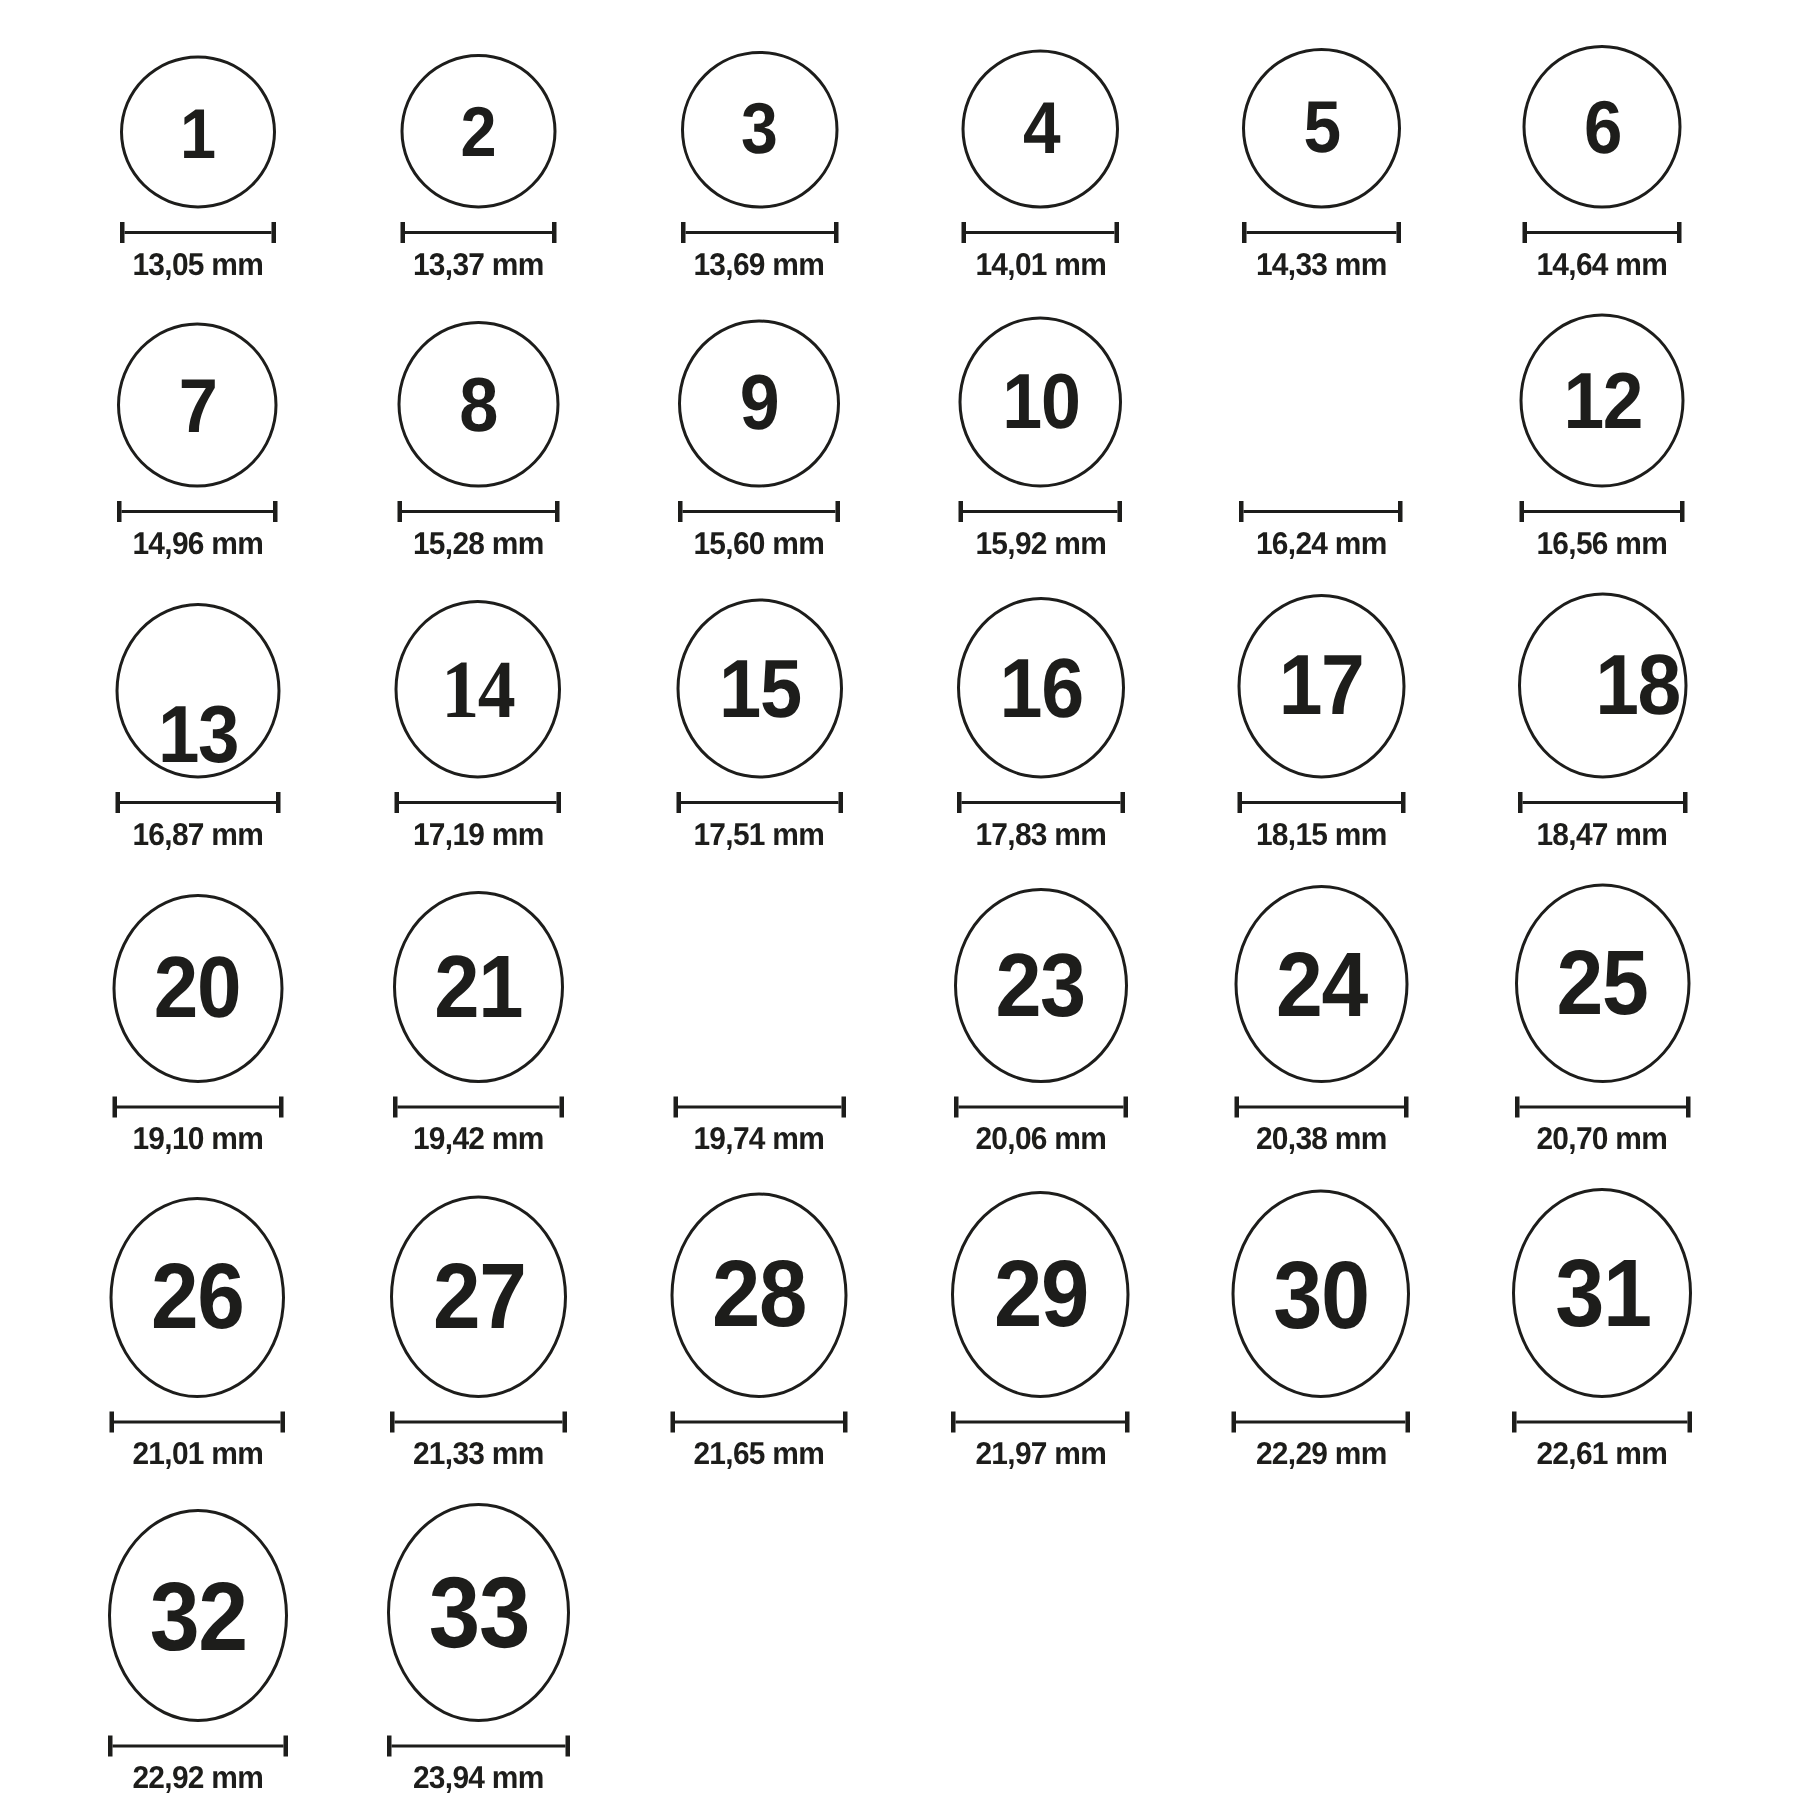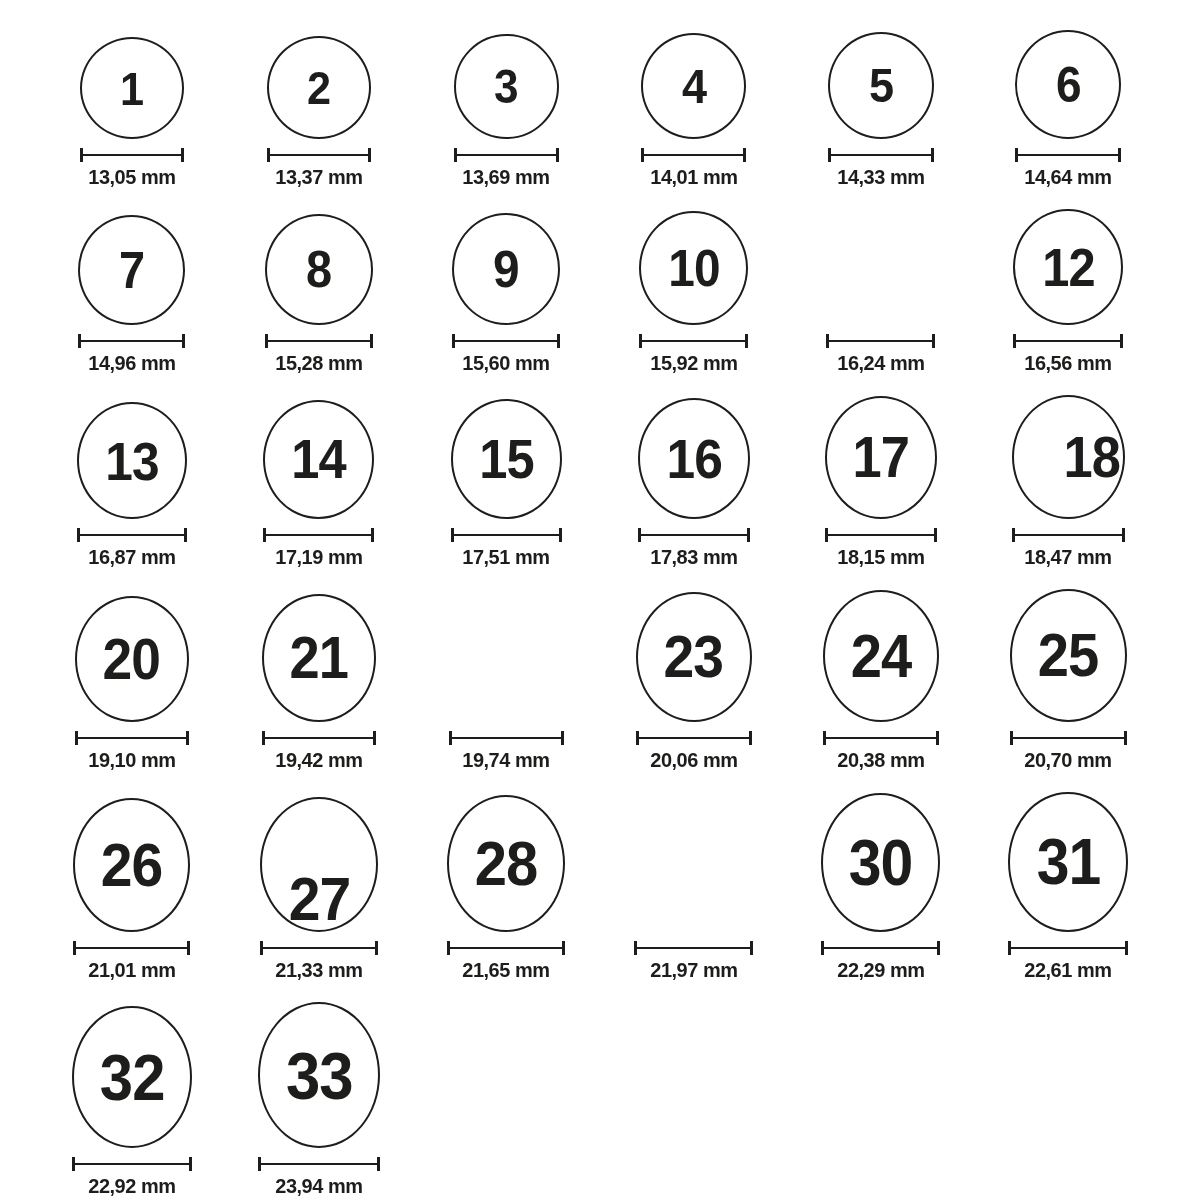--- a/index.html
+++ b/index.html
@@ -164,29 +164,29 @@
 
   <div class="cell">
     <div class="circle" style="width: 110px; height: 116px;">
       <span class="num" style="font-size: 53px;">12</span>
     </div>
     <div class="measure" style="width: 110px;"></div>
     <div class="label">16,56 mm</div>
   </div>
 
   <div class="cell">
-    <div class="circle" style="width: 110px; height: 117px;">
+    <div class="circle" style="width: 110px; height: 117px; align-items: flex-end;">
       <span class="num" style="font-size: 54px;">13</span>
     </div>
     <div class="measure" style="width: 110px;"></div>
     <div class="label">16,87 mm</div>
   </div>
 
   <div class="cell">
-    <div class="circle" style="width: 111px; height: 119px;">
+    <div class="circle" style="width: 111px; height: 119px; font-family: Liberation Serif, serif;">
       <span class="num" style="font-size: 55px;">14</span>
     </div>
     <div class="measure" style="width: 111px;"></div>
     <div class="label">17,19 mm</div>
   </div>
 
   <div class="cell">
     <div class="circle" style="width: 111px; height: 120px;">
       <span class="num" style="font-size: 55px;">15</span>
     </div>
@@ -266,36 +266,39 @@
 
   <div class="cell">
     <div class="circle" style="width: 117px; height: 134px;">
       <span class="num" style="font-size: 62px;">26</span>
     </div>
     <div class="measure" style="width: 117px;"></div>
     <div class="label">21,01 mm</div>
   </div>
 
   <div class="cell">
-    <div class="circle" style="width: 118px; height: 135px; align-items: flex-end;">
+    <div class="circle" style="width: 118px; height: 135px;">
       <span class="num" style="font-size: 62px;">27</span>
     </div>
     <div class="measure" style="width: 118px;"></div>
     <div class="label">21,33 mm</div>
   </div>
 
   <div class="cell">
     <div class="circle" style="width: 118px; height: 137px;">
       <span class="num" style="font-size: 63px;">28</span>
     </div>
     <div class="measure" style="width: 118px;"></div>
     <div class="label">21,65 mm</div>
   </div>
 
   <div class="cell">
+    <div class="circle" style="width: 119px; height: 138px;">
+      <span class="num" style="font-size: 63px;">29</span>
+    </div>
     <div class="measure" style="width: 119px;"></div>
     <div class="label">21,97 mm</div>
   </div>
 
   <div class="cell">
     <div class="circle" style="width: 119px; height: 139px;">
       <span class="num" style="font-size: 64px;">30</span>
     </div>
     <div class="measure" style="width: 119px;"></div>
     <div class="label">22,29 mm</div>

